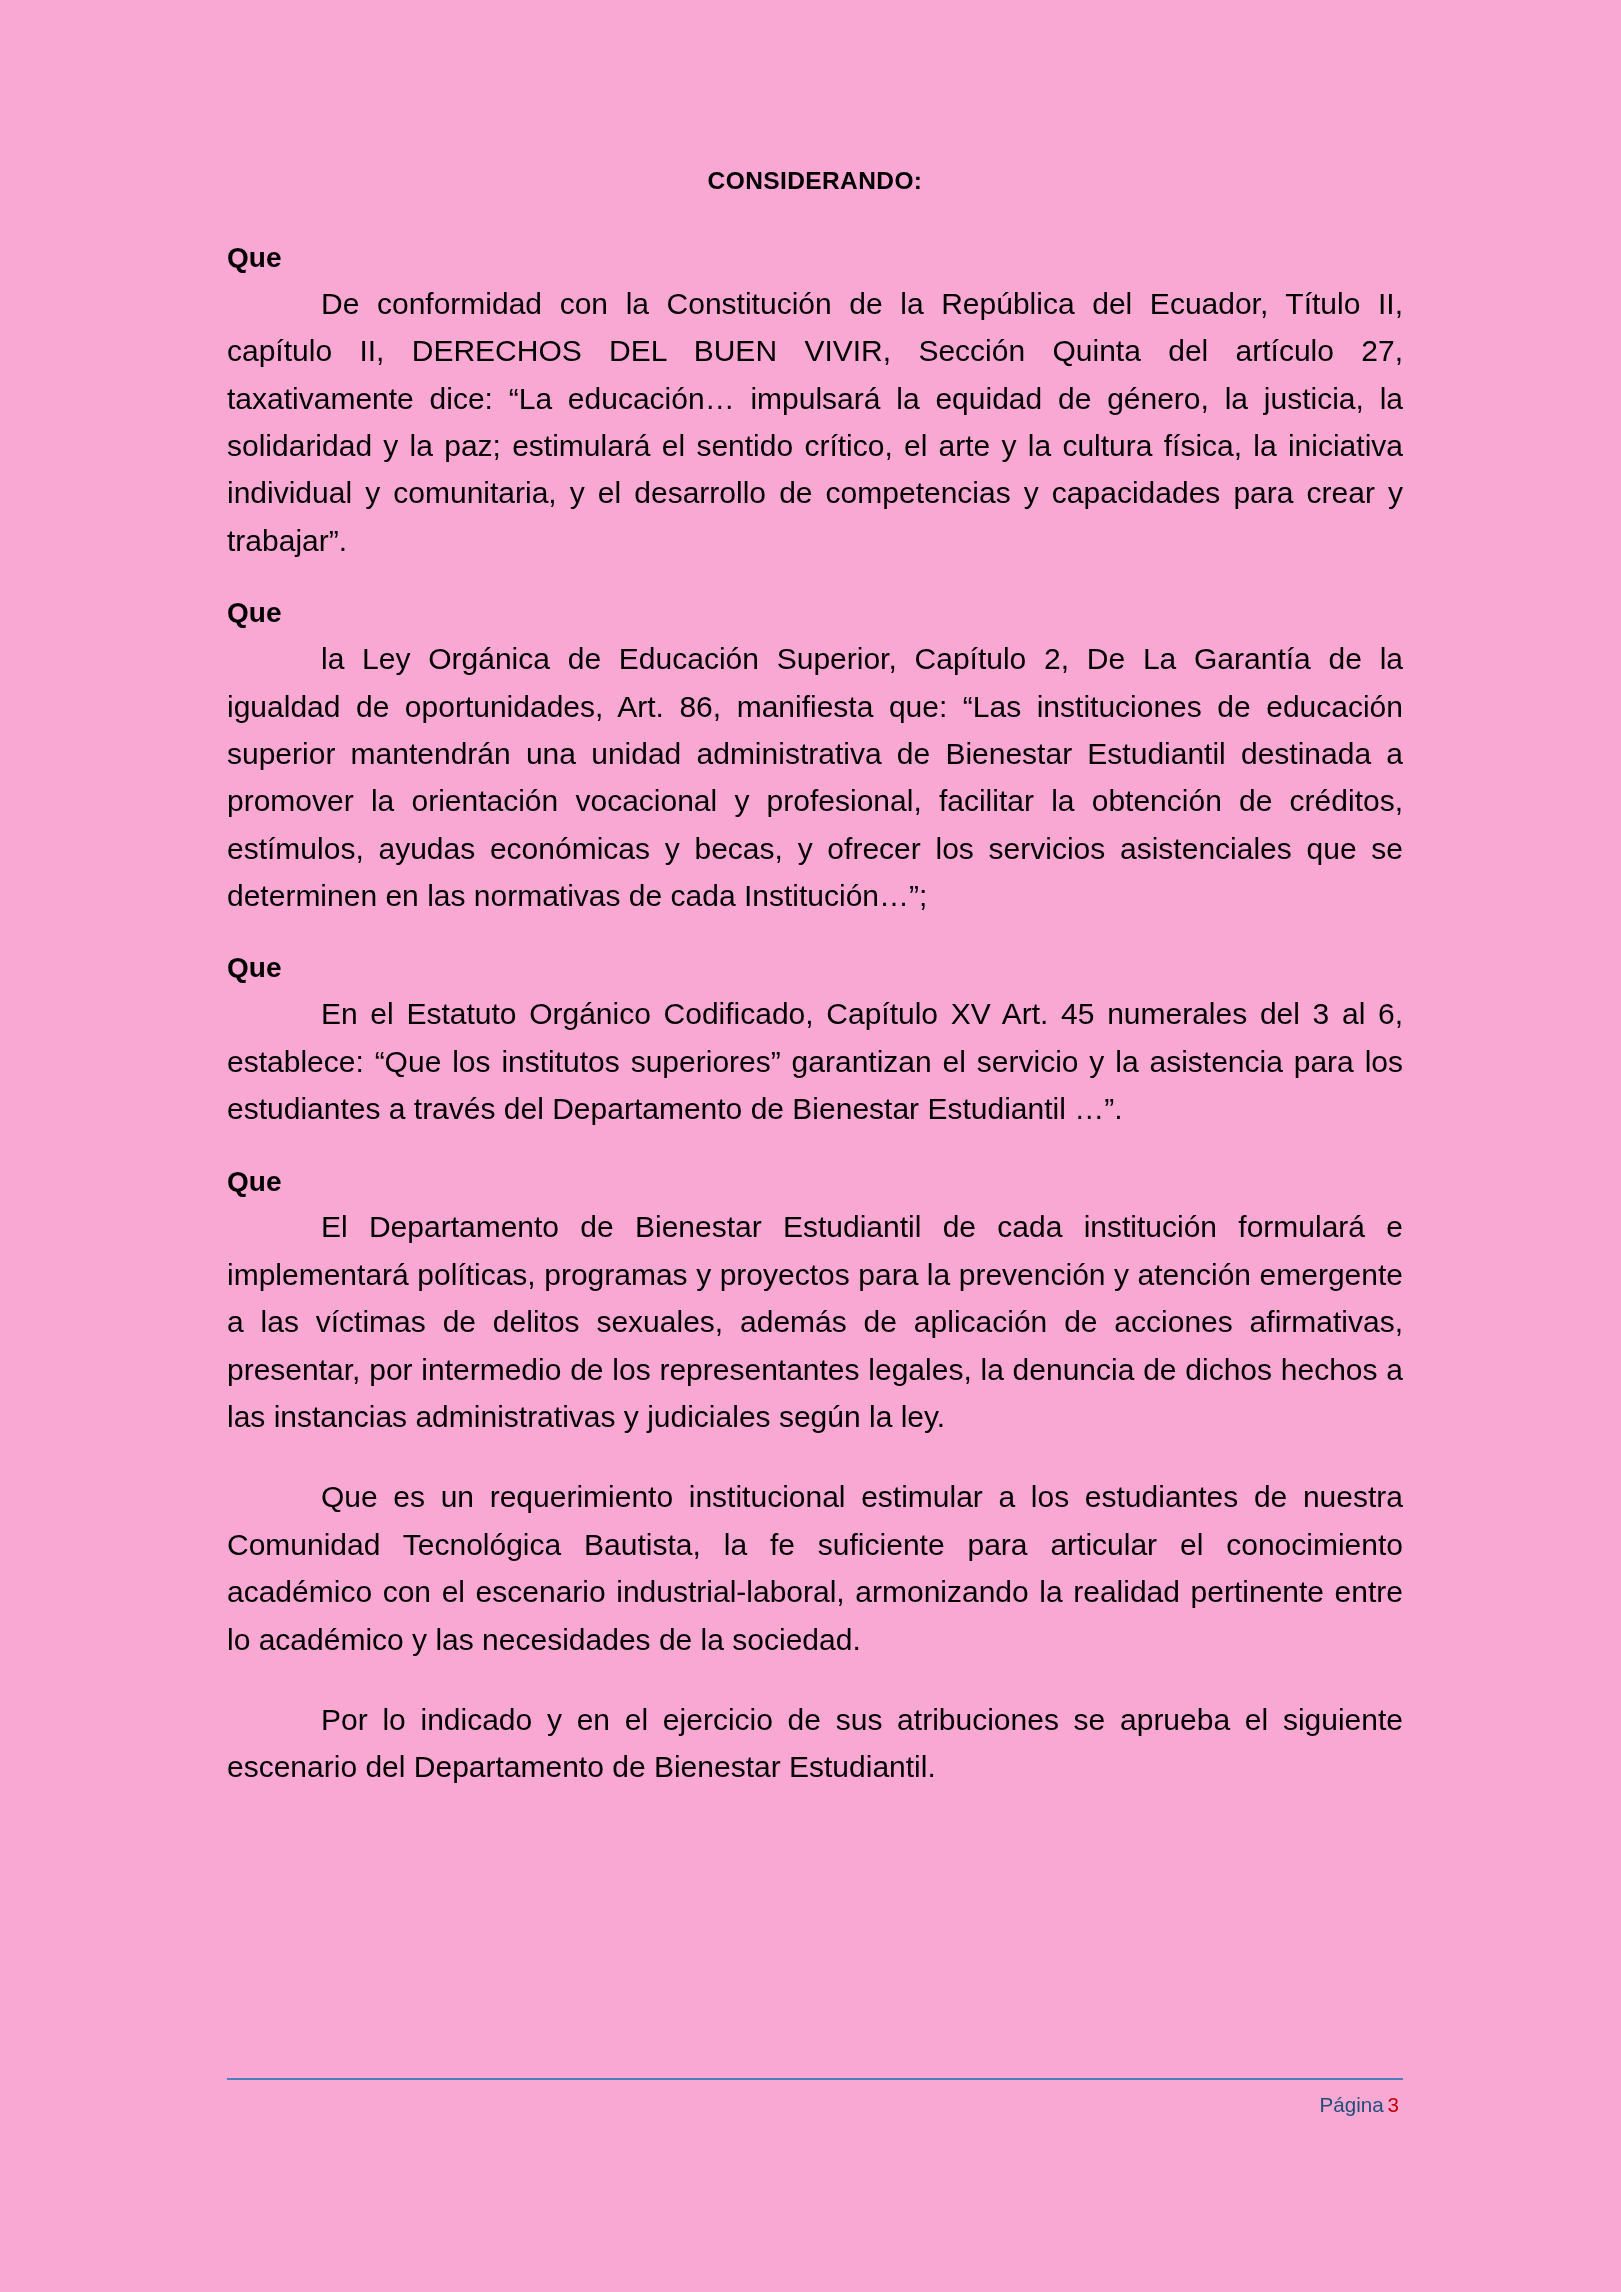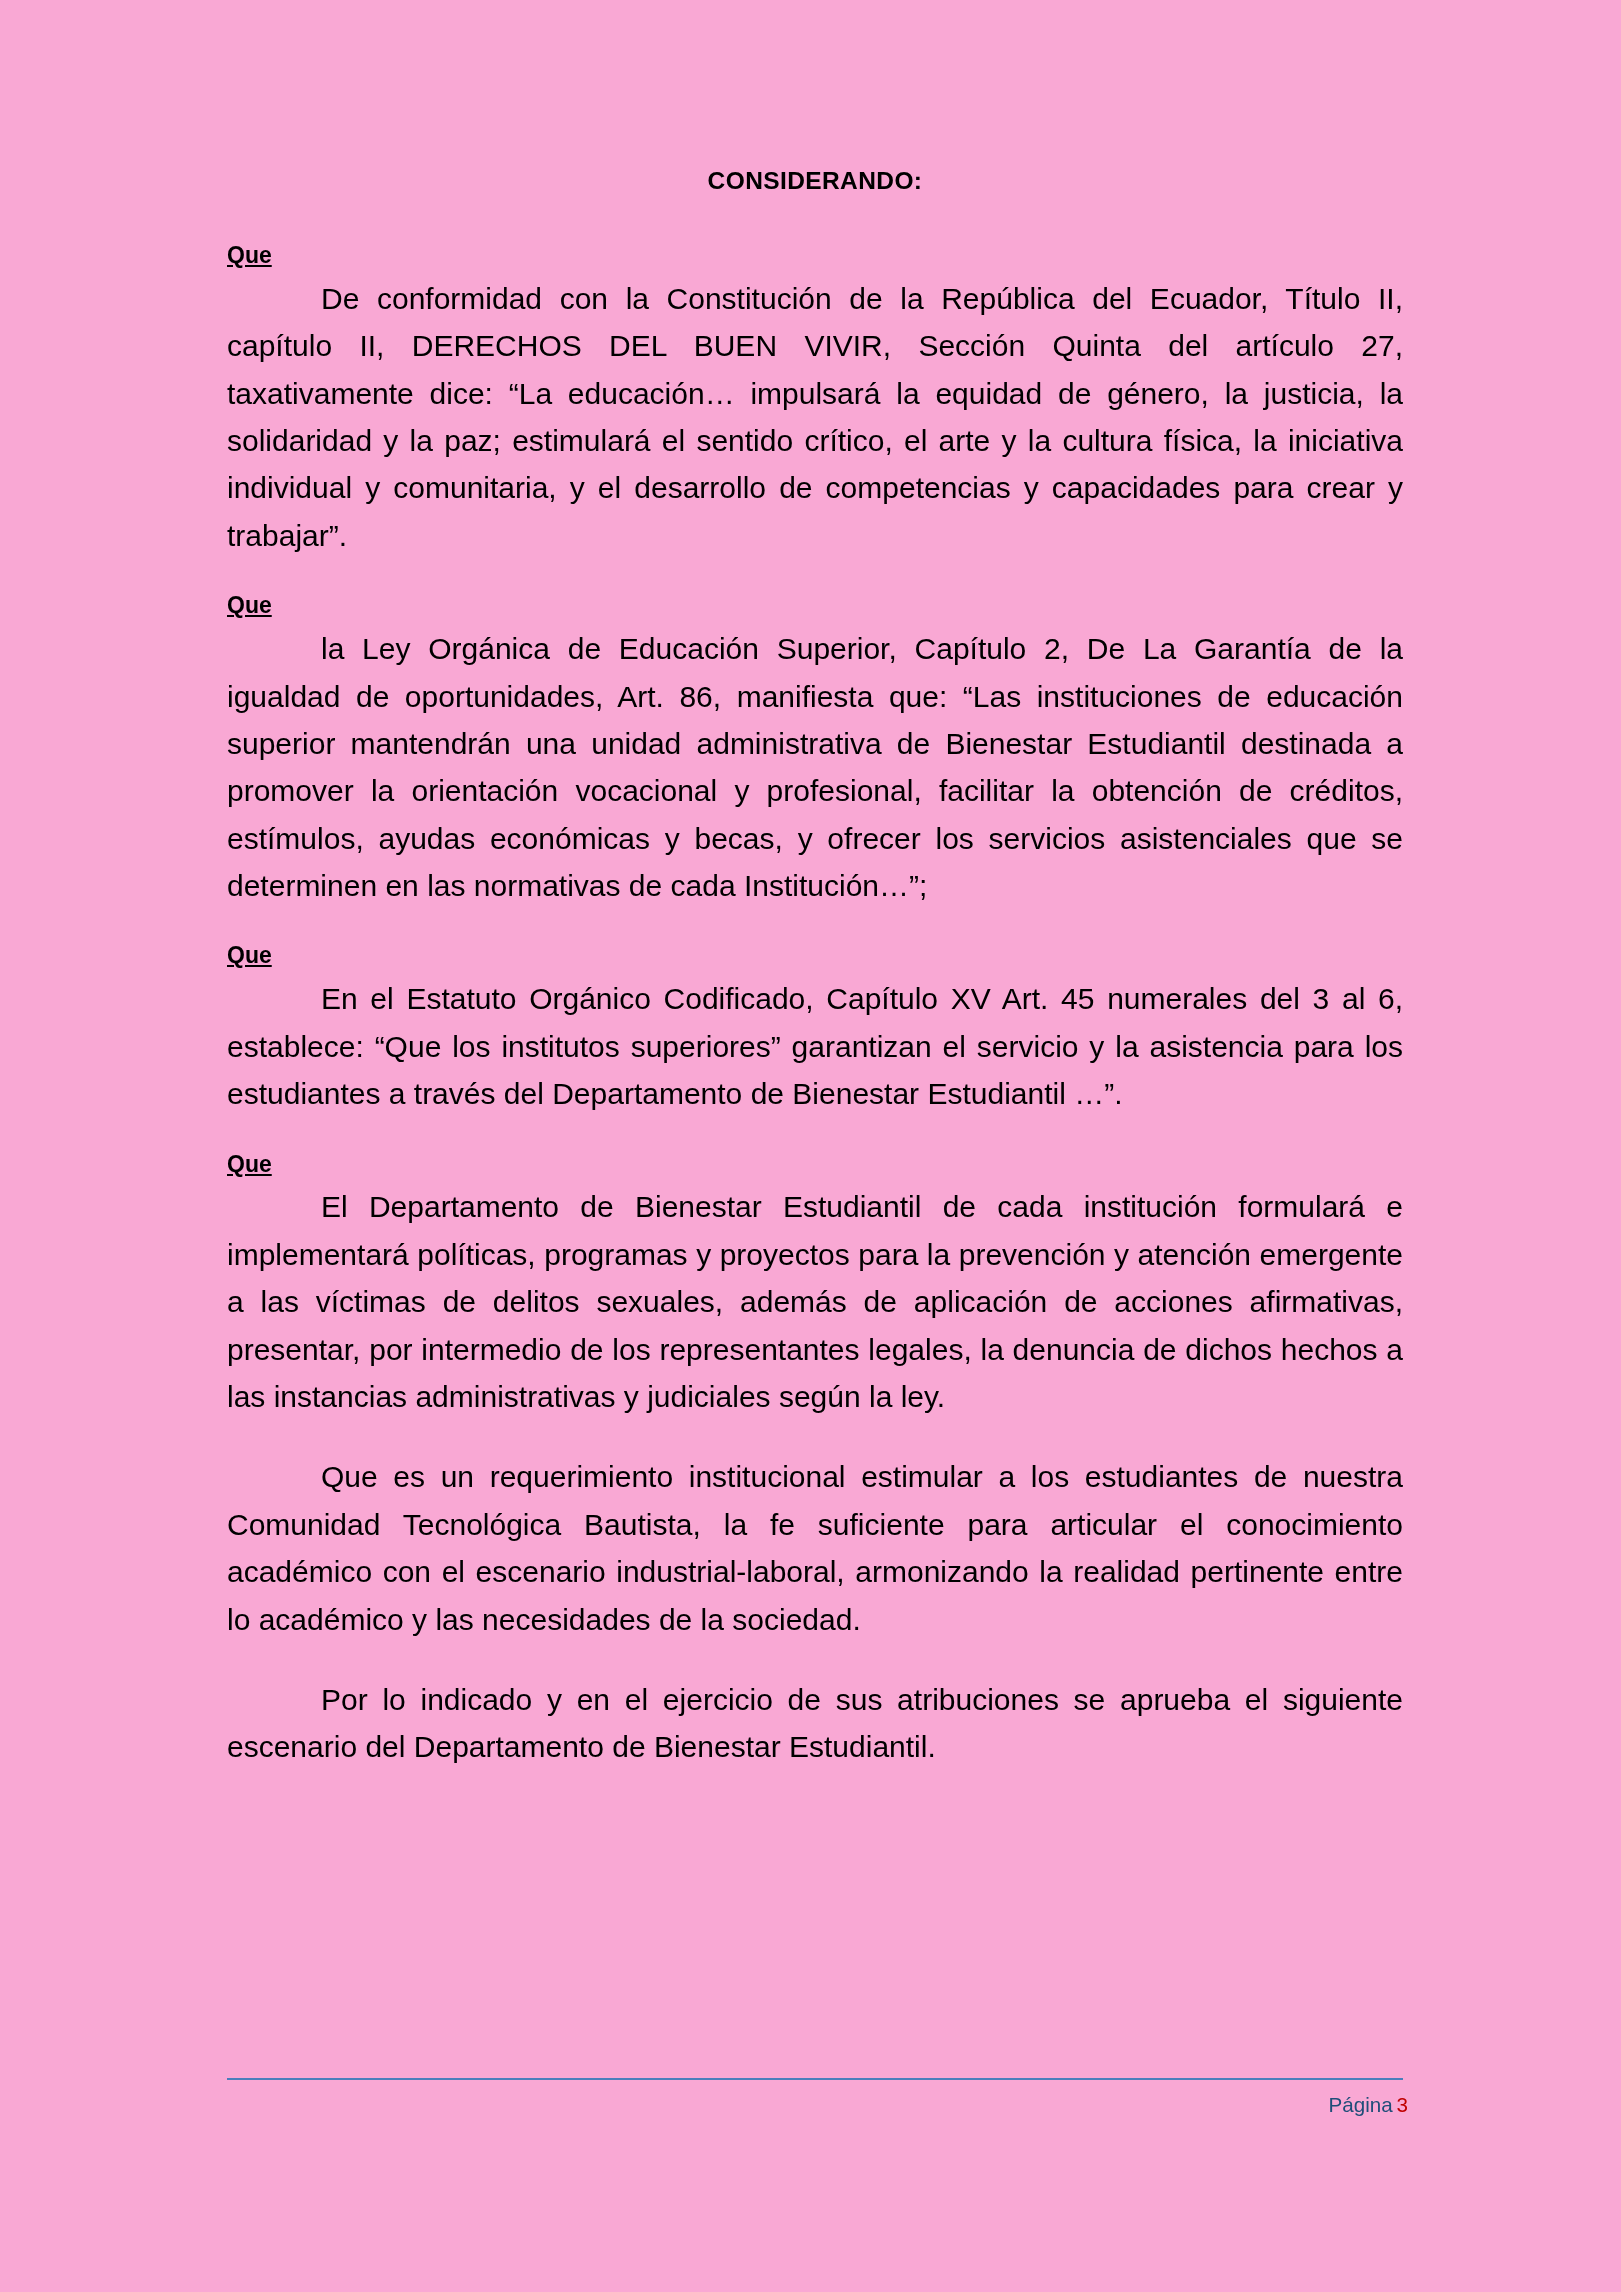--- a/index.html
+++ b/index.html
@@ -24,24 +24,23 @@
     width: 1176px;
   }
   .doc-title {
     text-align: center;
     font-size: 24.5px;
     font-weight: bold;
     letter-spacing: 0.4px;
     margin: 0 0 47px 0;
   }
   .que-label {
-    font-size: 23px;
+    font-size: 28px;
     font-weight: bold;
     margin: 0 0 5.9px 0;
-    text-decoration: underline;
   }
   .para {
     font-size: 30px;
     line-height: 1.58;
     text-align: justify;
     text-justify: inter-word;
     margin: 0 0 33px 0;
     text-indent: 94px;
   }
   .block {
@@ -50,21 +49,21 @@
   .footer-rule {
     position: absolute;
     left: 227px;
     top: 2078px;
     width: 1176px;
     height: 2px;
     background: #4a7ebb;
   }
   .footer {
     position: absolute;
-    left: 232px;
+    left: 223px;
     top: 2093px;
     width: 1176px;
     text-align: right;
     font-size: 20.6px;
     color: #1f4e79;
     font-family: "Liberation Sans", sans-serif;
   }
   .footer .pg-num {
     color: #c00000;
     margin-left: 3.9px;

